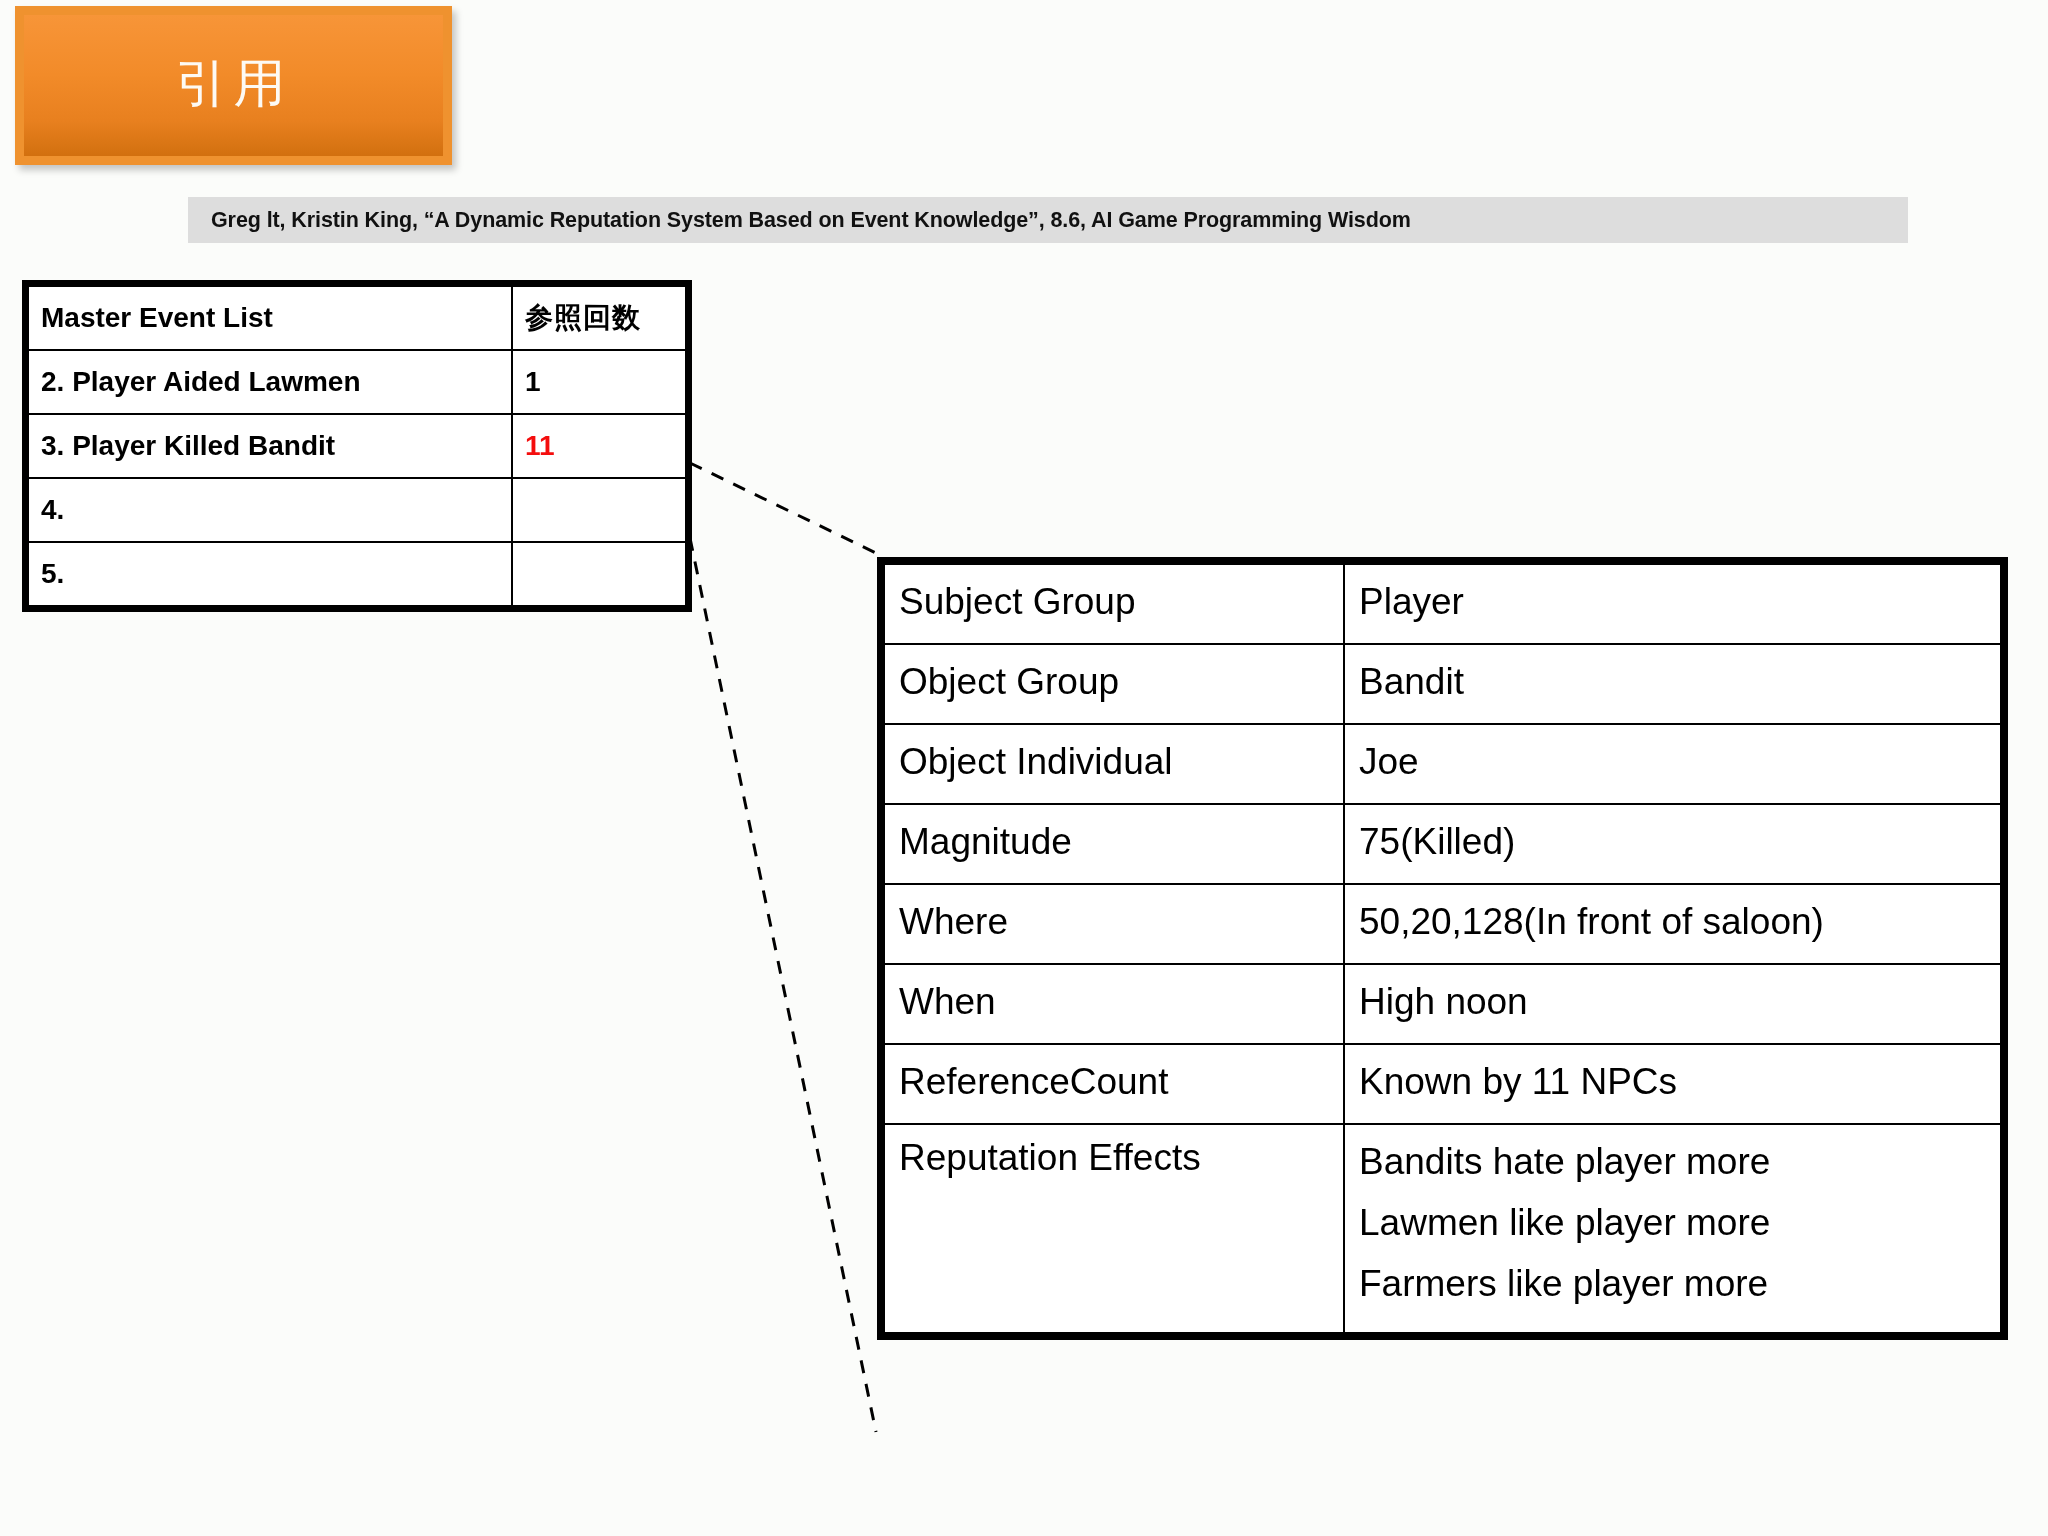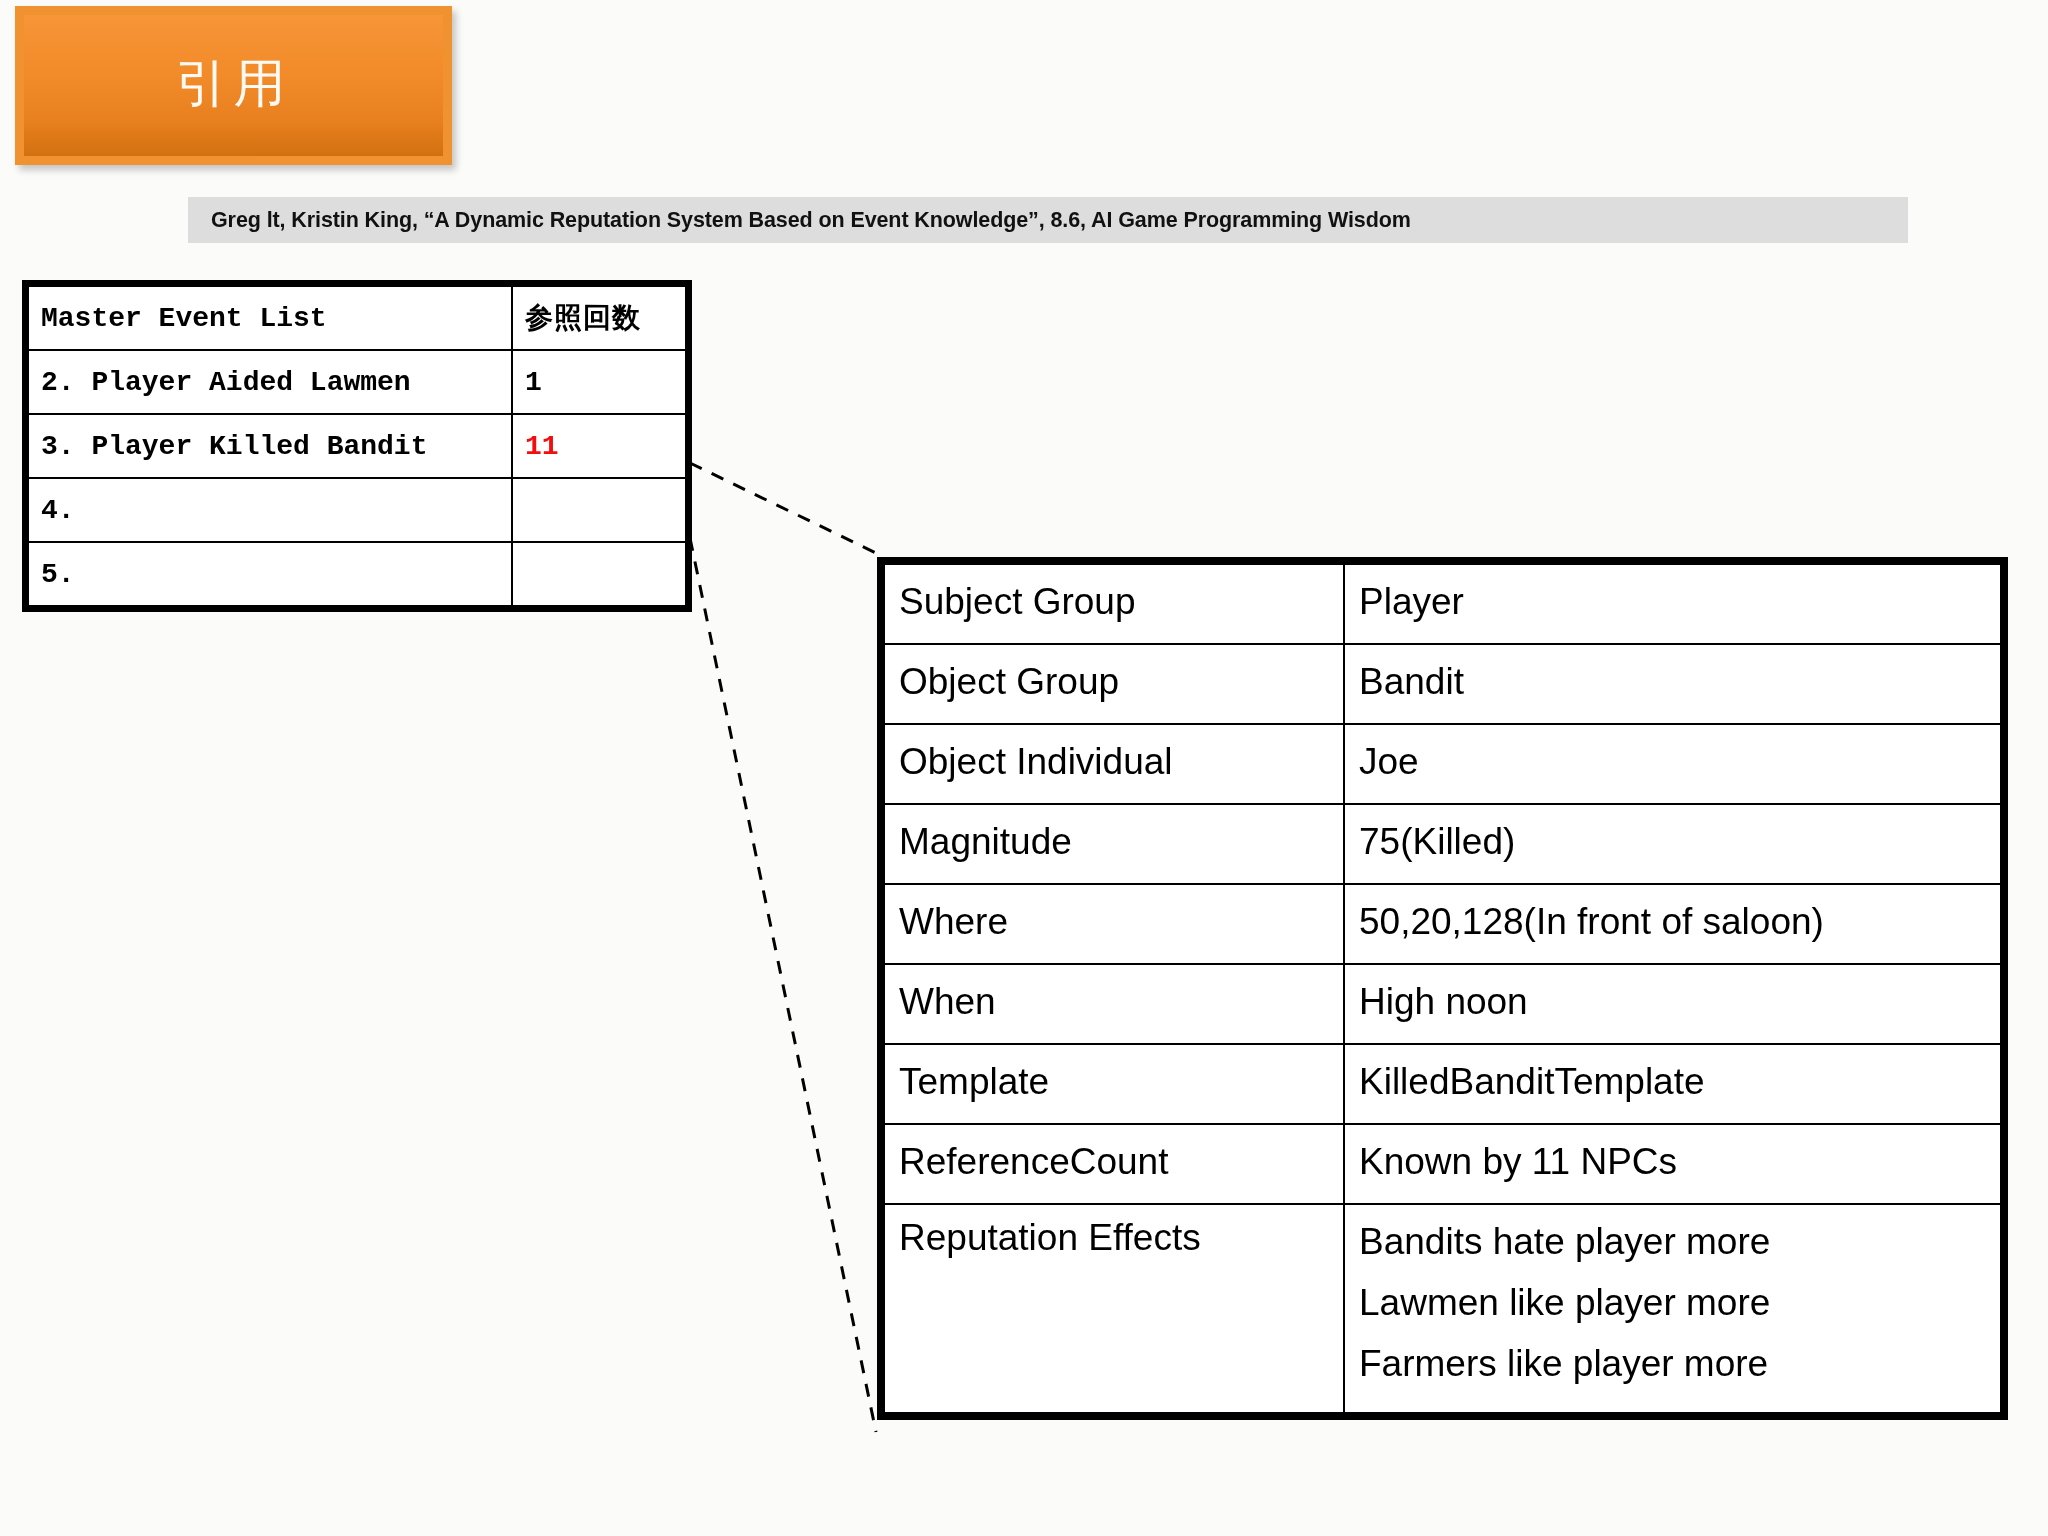--- a/index.html
+++ b/index.html
@@ -85,21 +85,21 @@
     table-layout: fixed;
   }
   #master-table td {
     border: 2px solid #000000;
     height: 62px;
     padding: 0 12px;
     font-size: 28px;
     font-weight: bold;
     color: #000000;
     vertical-align: middle;
-    font-family: Liberation Mono, monospace;
+    font-family: Liberation Sans, sans-serif;
     overflow: hidden;
     white-space: nowrap;
   }
   #master-table td.col-label { width: 458px; }
   #master-table td.col-count { width: auto; }
   #master-table td.count-red { color: #f40d0d; }
   #master-table td.jp-head { font-family: "DejaVu Sans", sans-serif; letter-spacing: 1px; }
 
   
   #detail-table {
@@ -208,24 +208,20 @@
       </tr>
       <tr>
         <td class="field-name">Where</td>
         <td class="field-value">50,20,128(In front of saloon)</td>
       </tr>
       <tr>
         <td class="field-name">When</td>
         <td class="field-value">High noon</td>
       </tr>
       <tr>
-        <td class="field-name">Template</td>
-        <td class="field-value">KilledBanditTemplate</td>
-      </tr>
-      <tr>
         <td class="field-name">ReferenceCount</td>
         <td class="field-value">Known by 11 NPCs</td>
       </tr>
       <tr class="multiline">
         <td class="field-name">Reputation Effects</td>
         <td class="field-value">
           <span class="effect-line">Bandits hate player more</span>
           <span class="effect-line">Lawmen like player more</span>
           <span class="effect-line">Farmers like player more</span>
         </td>

